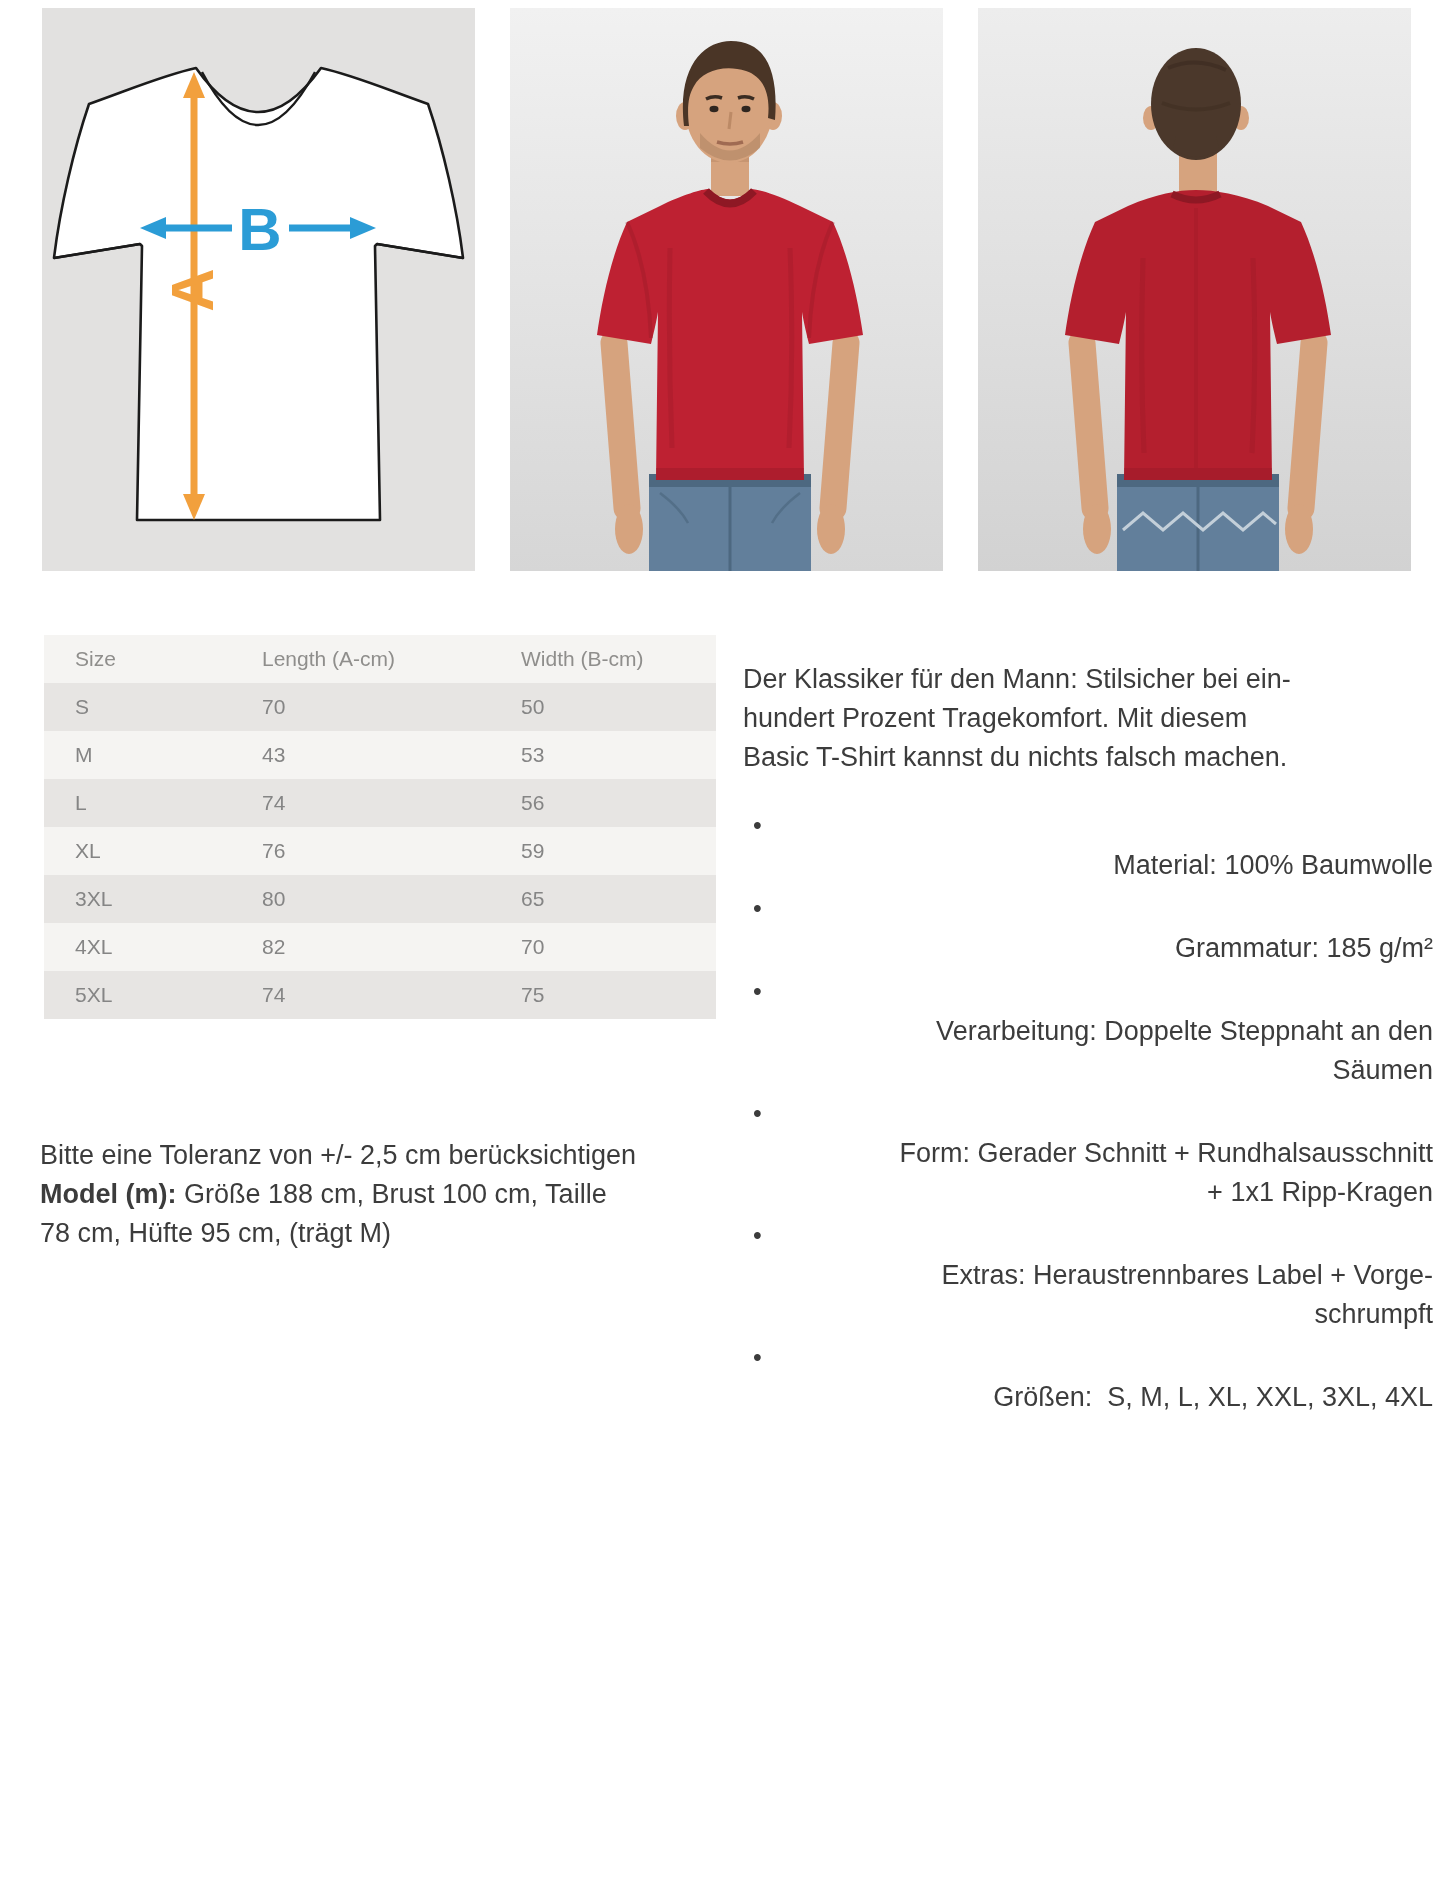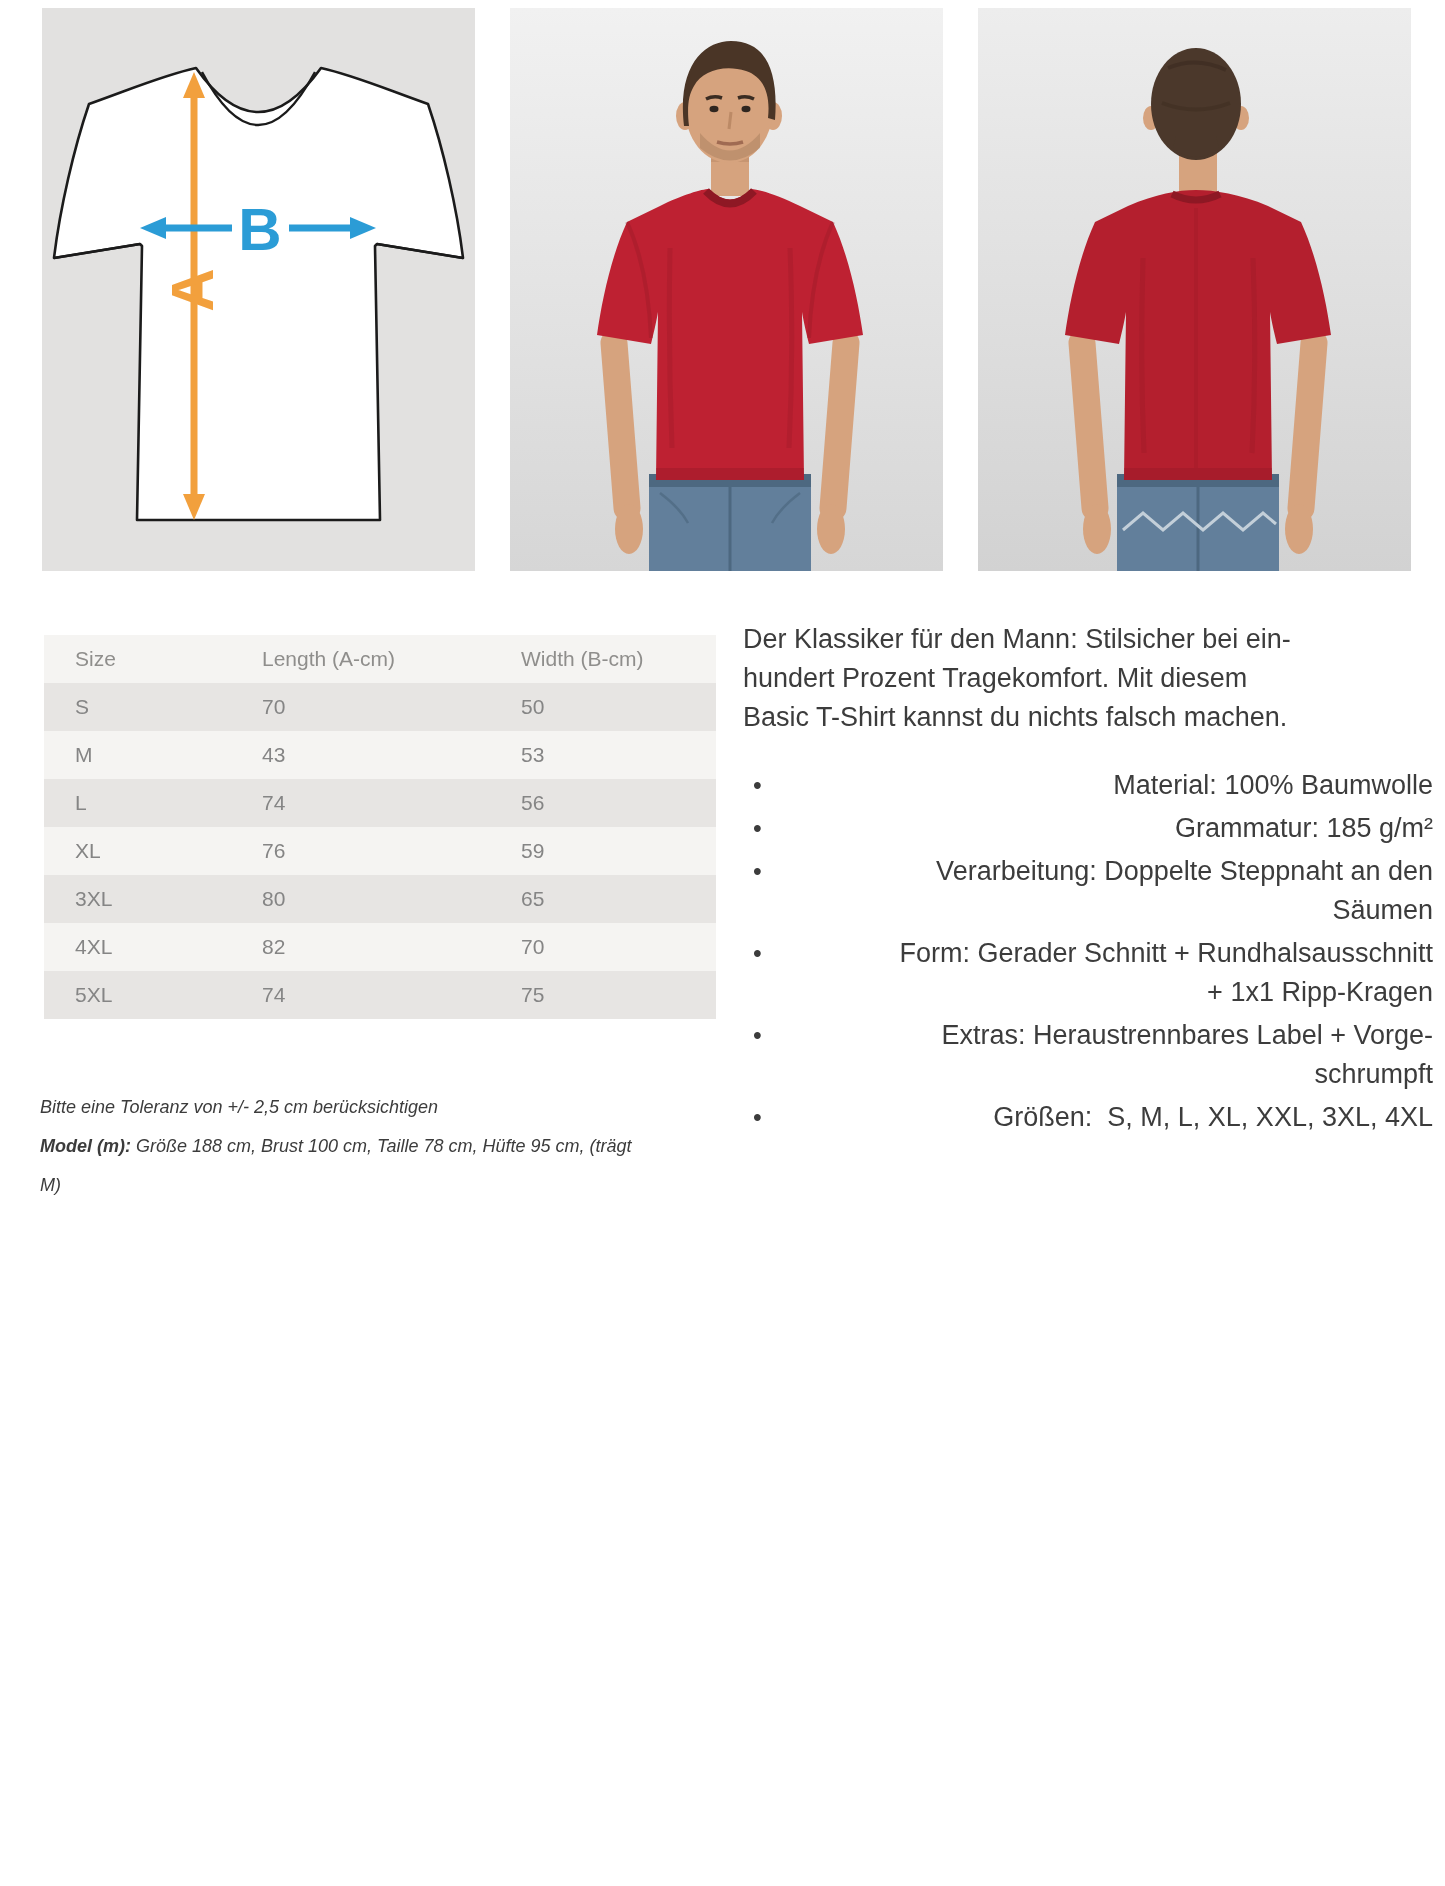--- a/index.html
+++ b/index.html
@@ -33,27 +33,27 @@
     height:48px;font-size:21px;font-weight:400;text-align:left;vertical-align:middle;padding:0;
   }
   table.size-table th{color:var(--table-header-text);}
   table.size-table td{color:var(--table-cell-text);}
   table.size-table th:first-child,table.size-table td:first-child{padding-left:31px;}
   thead tr{background:var(--table-row-light);}
   tbody tr:nth-child(odd){background:var(--table-row-dark);}
   tbody tr:nth-child(even){background:var(--table-row-light);}
 
   
-  .notes{position:absolute;left:40px;top:1088px;width:600px;font-size:18px;line-height:39px;color:var(--body-text);font-style:italic;}
+  .notes{position:absolute;left:40px;top:1136px;width:600px;font-size:27px;line-height:39px;color:var(--body-text);}
   .notes .nowrap{white-space:nowrap;}
   .notes b{font-weight:700;}
 
   
   .description{position:absolute;left:743px;top:620px;width:690px;font-size:27px;line-height:39px;color:var(--body-text);}
-  .pre{white-space:pre-line;}
+  .pre{white-space:pre-line;margin-top:40px;}
   ul.specs{list-style:none;margin-top:29px;}
   ul.specs li{display:flex;align-items:flex-start;padding-left:10px;margin-bottom:4px;}
   ul.specs .marker{width:28px;flex:0 0 28px;font-size:25px;line-height:39px;color:var(--body-text);}
   ul.specs .spec-text{flex:1;text-align:right;}
 </style>
 </head>
 <body>
 
 <div class="media-row">
 

